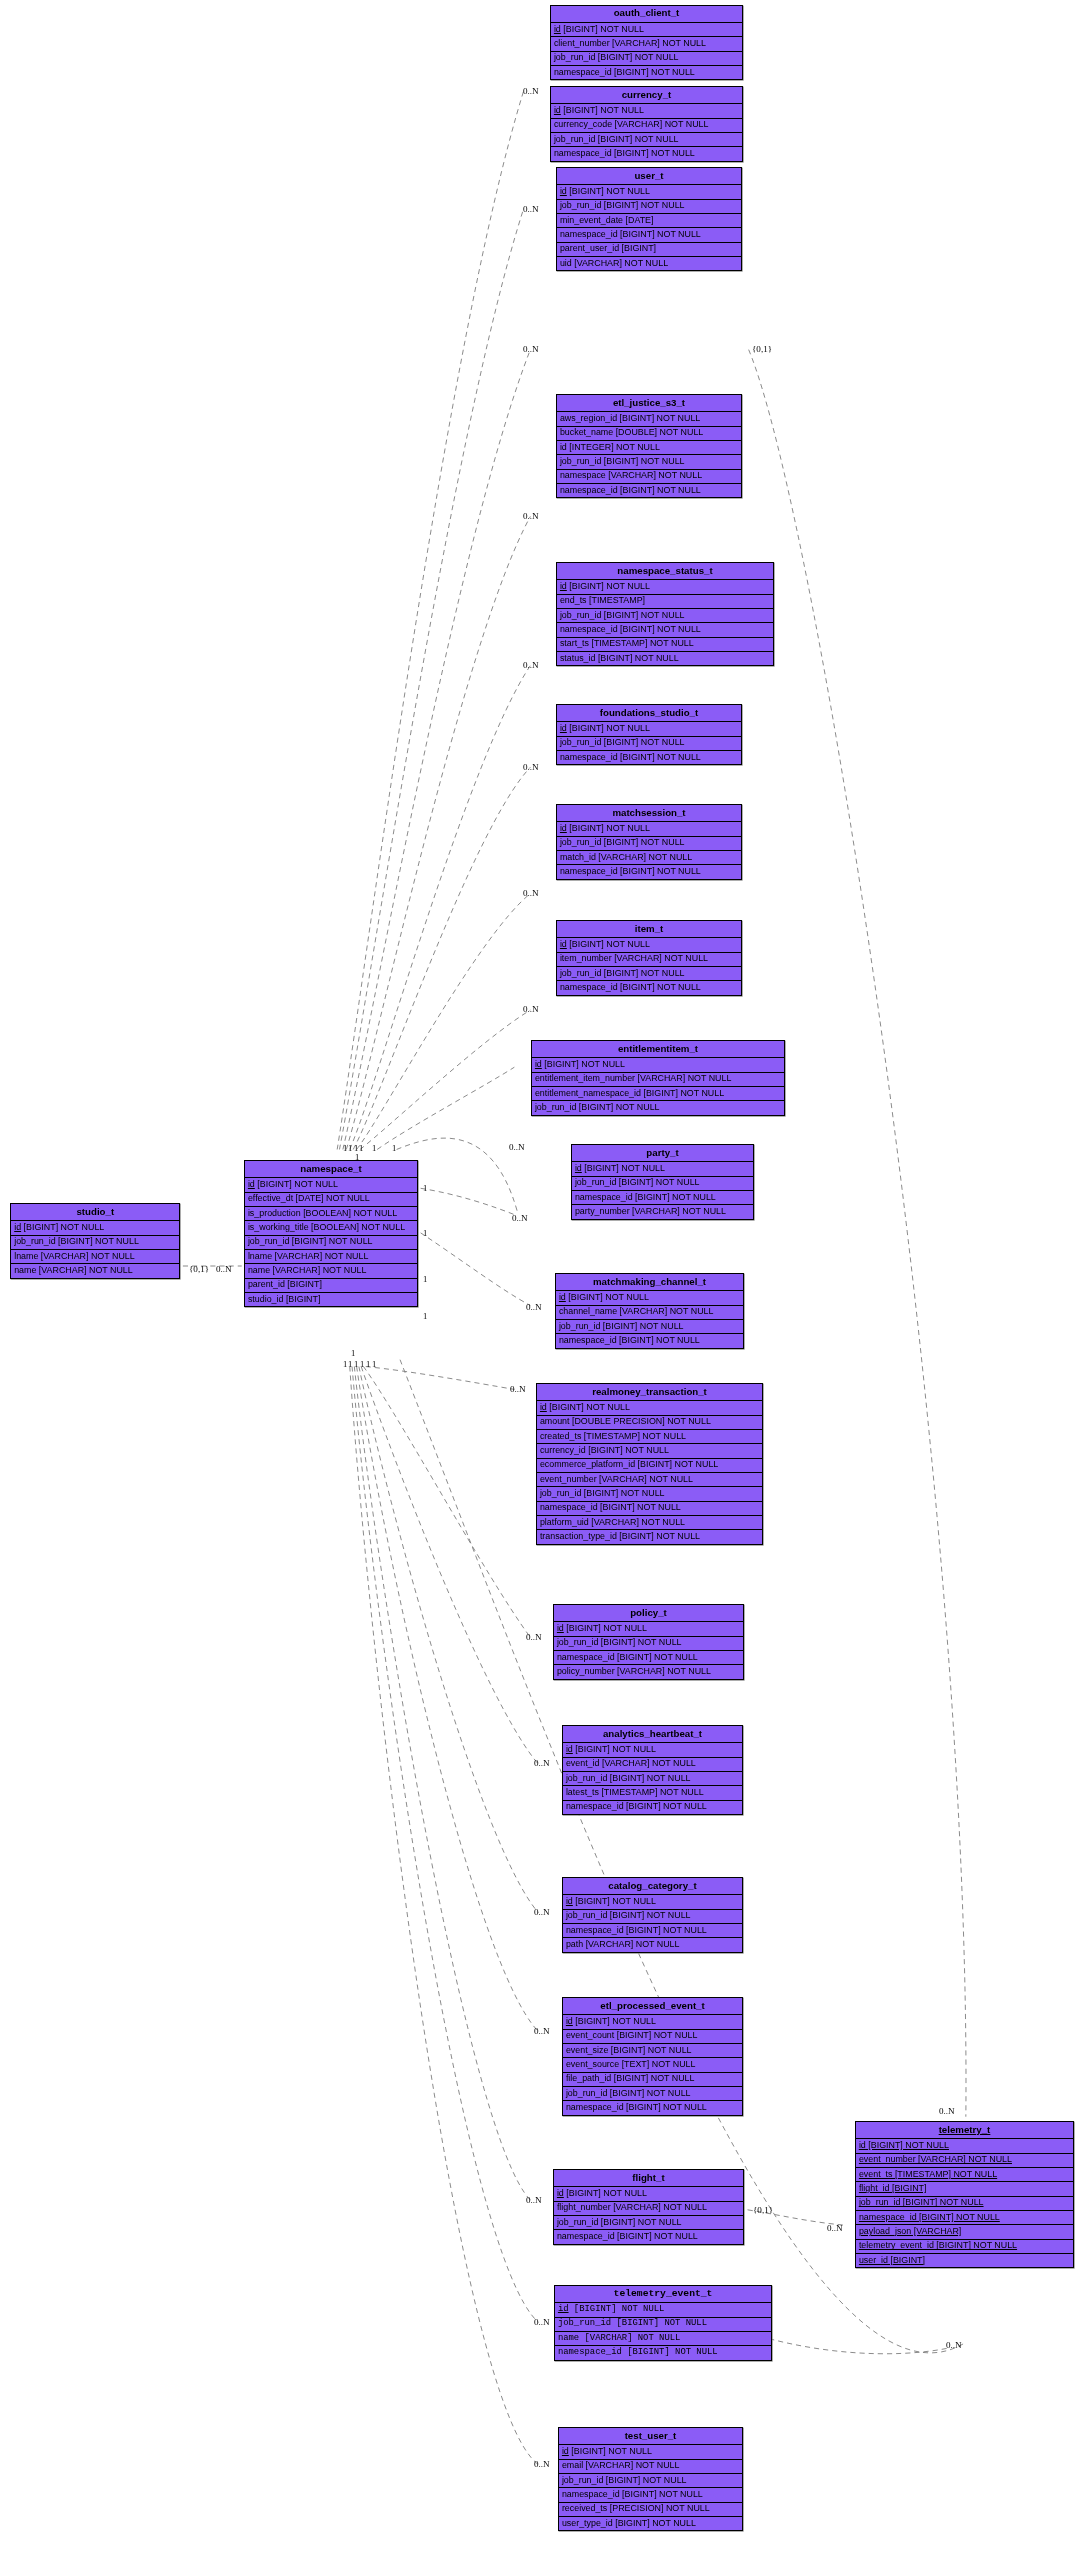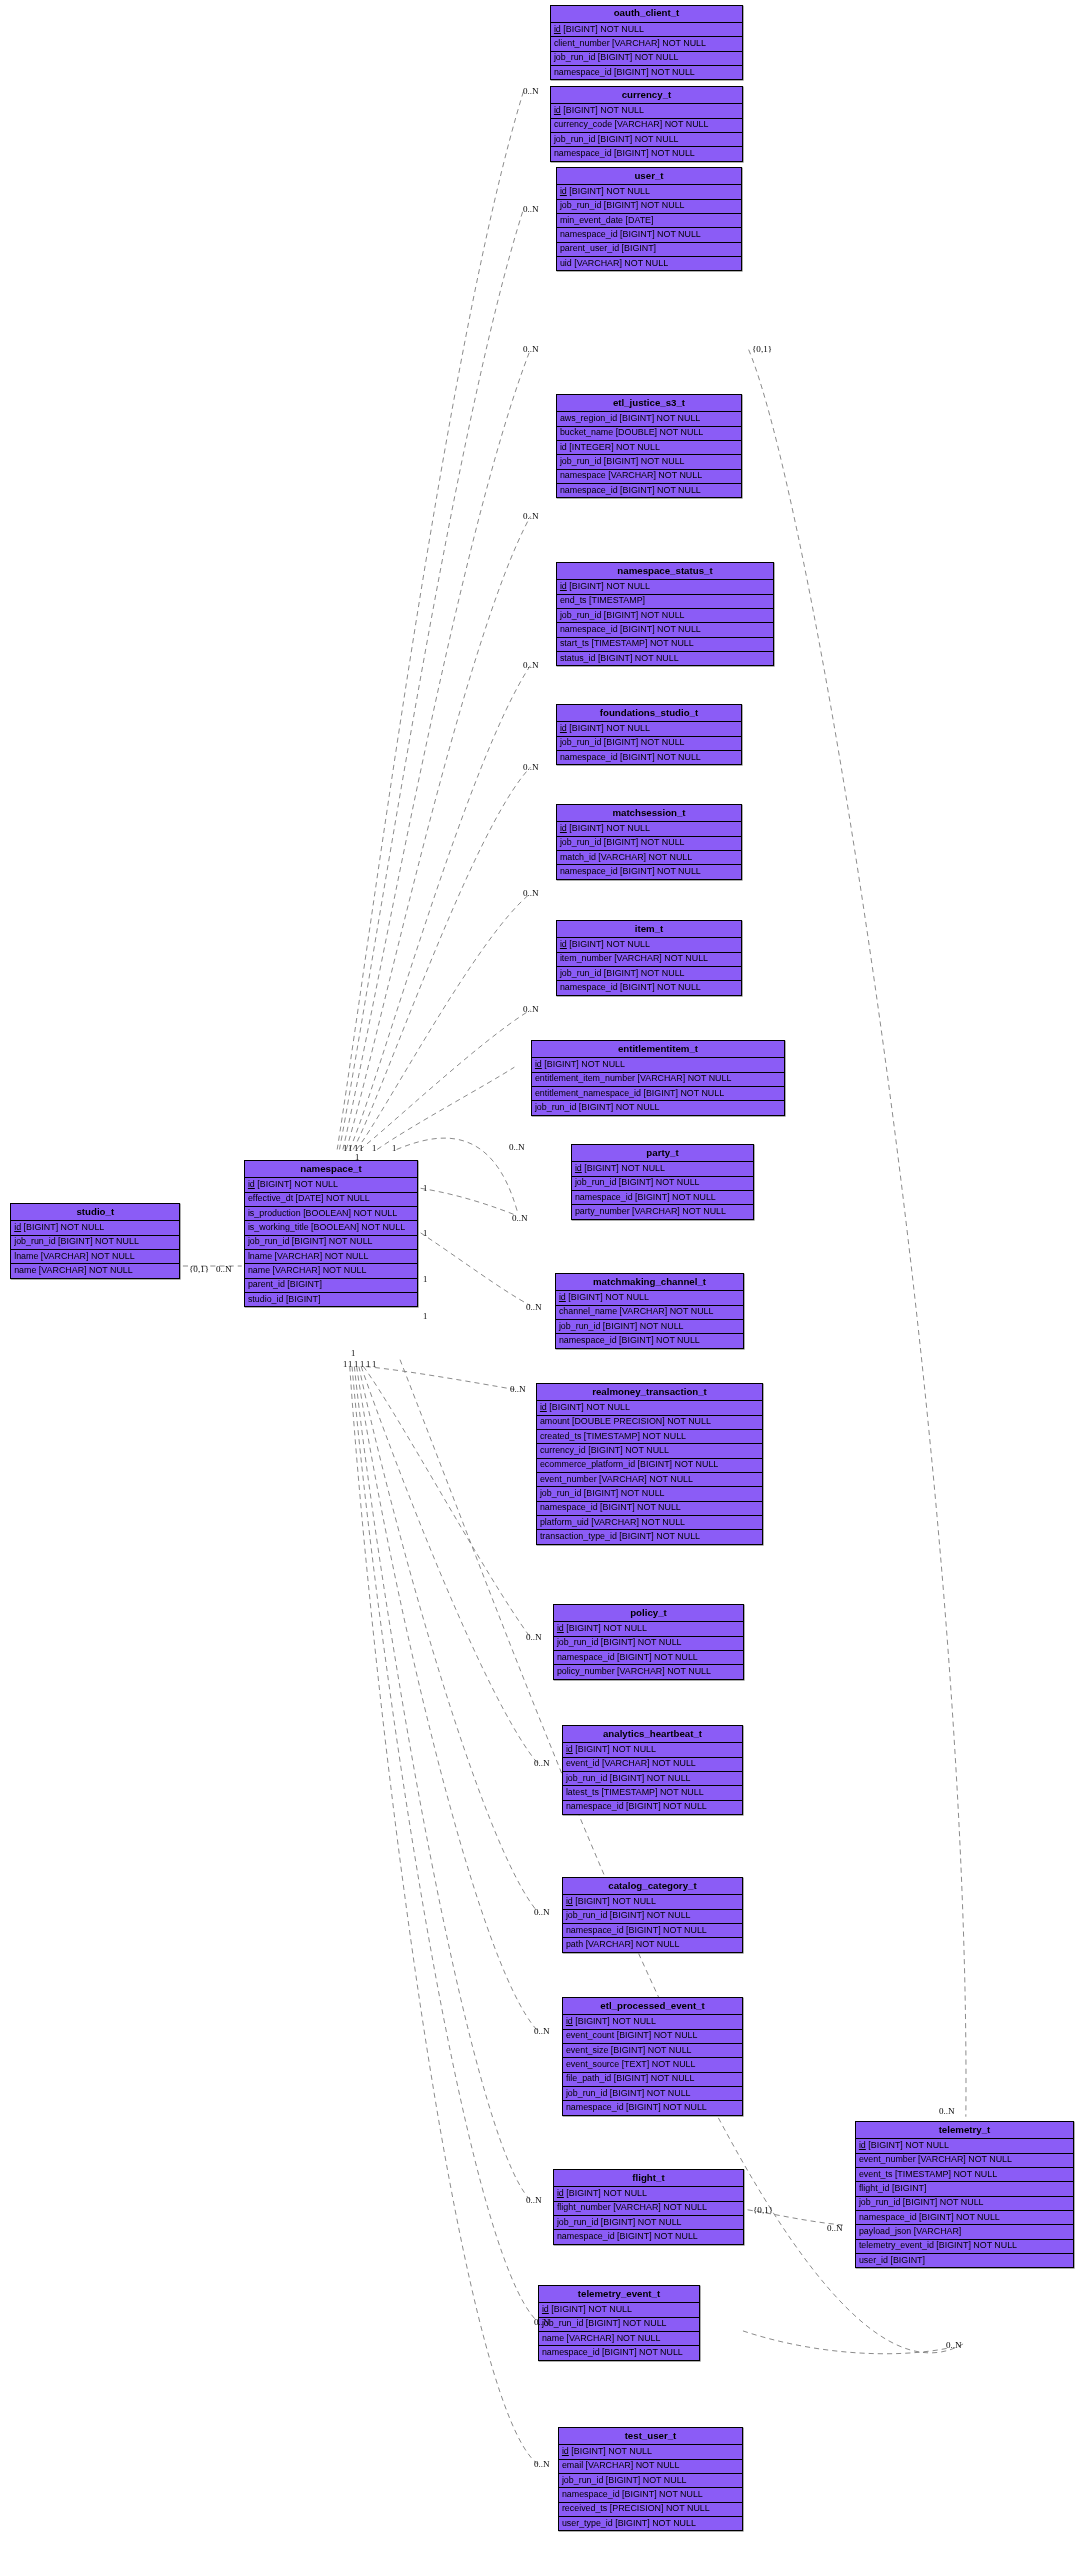--- a/index.html
+++ b/index.html
@@ -196,37 +196,37 @@
         <div class="attr"><span>job_run_id [BIGINT] NOT NULL</span></div>
         <div class="attr"><span>namespace_id [BIGINT] NOT NULL</span></div>
       </div>
       <div class="entity" style="left: 553px; top: 2169px; width: 191px;">
         <div class="ent-title">flight_t</div>
         <div class="attr pkrow"><span class="pk">id</span><span> [BIGINT] NOT NULL</span></div>
         <div class="attr"><span>flight_number [VARCHAR] NOT NULL</span></div>
         <div class="attr"><span>job_run_id [BIGINT] NOT NULL</span></div>
         <div class="attr"><span>namespace_id [BIGINT] NOT NULL</span></div>
       </div>
-      <div class="entity" style="left: 538px; top: 2285px; width: 162px;">
+      <div class="entity" style="left: 554px; top: 2285px; width: 218px; font-family: Liberation Mono, monospace;">
         <div class="ent-title">telemetry_event_t</div>
         <div class="attr pkrow"><span class="pk">id</span><span> [BIGINT] NOT NULL</span></div>
         <div class="attr"><span>job_run_id [BIGINT] NOT NULL</span></div>
         <div class="attr"><span>name [VARCHAR] NOT NULL</span></div>
         <div class="attr"><span>namespace_id [BIGINT] NOT NULL</span></div>
       </div>
       <div class="entity" style="left: 558px; top: 2427px; width: 185px;">
         <div class="ent-title">test_user_t</div>
         <div class="attr pkrow"><span class="pk">id</span><span> [BIGINT] NOT NULL</span></div>
         <div class="attr"><span>email [VARCHAR] NOT NULL</span></div>
         <div class="attr"><span>job_run_id [BIGINT] NOT NULL</span></div>
         <div class="attr"><span>namespace_id [BIGINT] NOT NULL</span></div>
         <div class="attr"><span>received_ts [PRECISION] NOT NULL</span></div>
         <div class="attr"><span>user_type_id [BIGINT] NOT NULL</span></div>
       </div>
-      <div class="entity" style="left: 855px; top: 2121px; width: 219px;">
+      <div class="entity" style="left: 855px; top: 2121px; width: 219px; text-decoration: underline;">
         <div class="ent-title">telemetry_t</div>
         <div class="attr pkrow"><span class="pk">id</span><span> [BIGINT] NOT NULL</span></div>
         <div class="attr"><span>event_number [VARCHAR] NOT NULL</span></div>
         <div class="attr"><span>event_ts [TIMESTAMP] NOT NULL</span></div>
         <div class="attr"><span>flight_id [BIGINT]</span></div>
         <div class="attr"><span>job_run_id [BIGINT] NOT NULL</span></div>
         <div class="attr"><span>namespace_id [BIGINT] NOT NULL</span></div>
         <div class="attr"><span>payload_json [VARCHAR]</span></div>
         <div class="attr"><span>telemetry_event_id [BIGINT] NOT NULL</span></div>
         <div class="attr"><span>user_id [BIGINT]</span></div>

